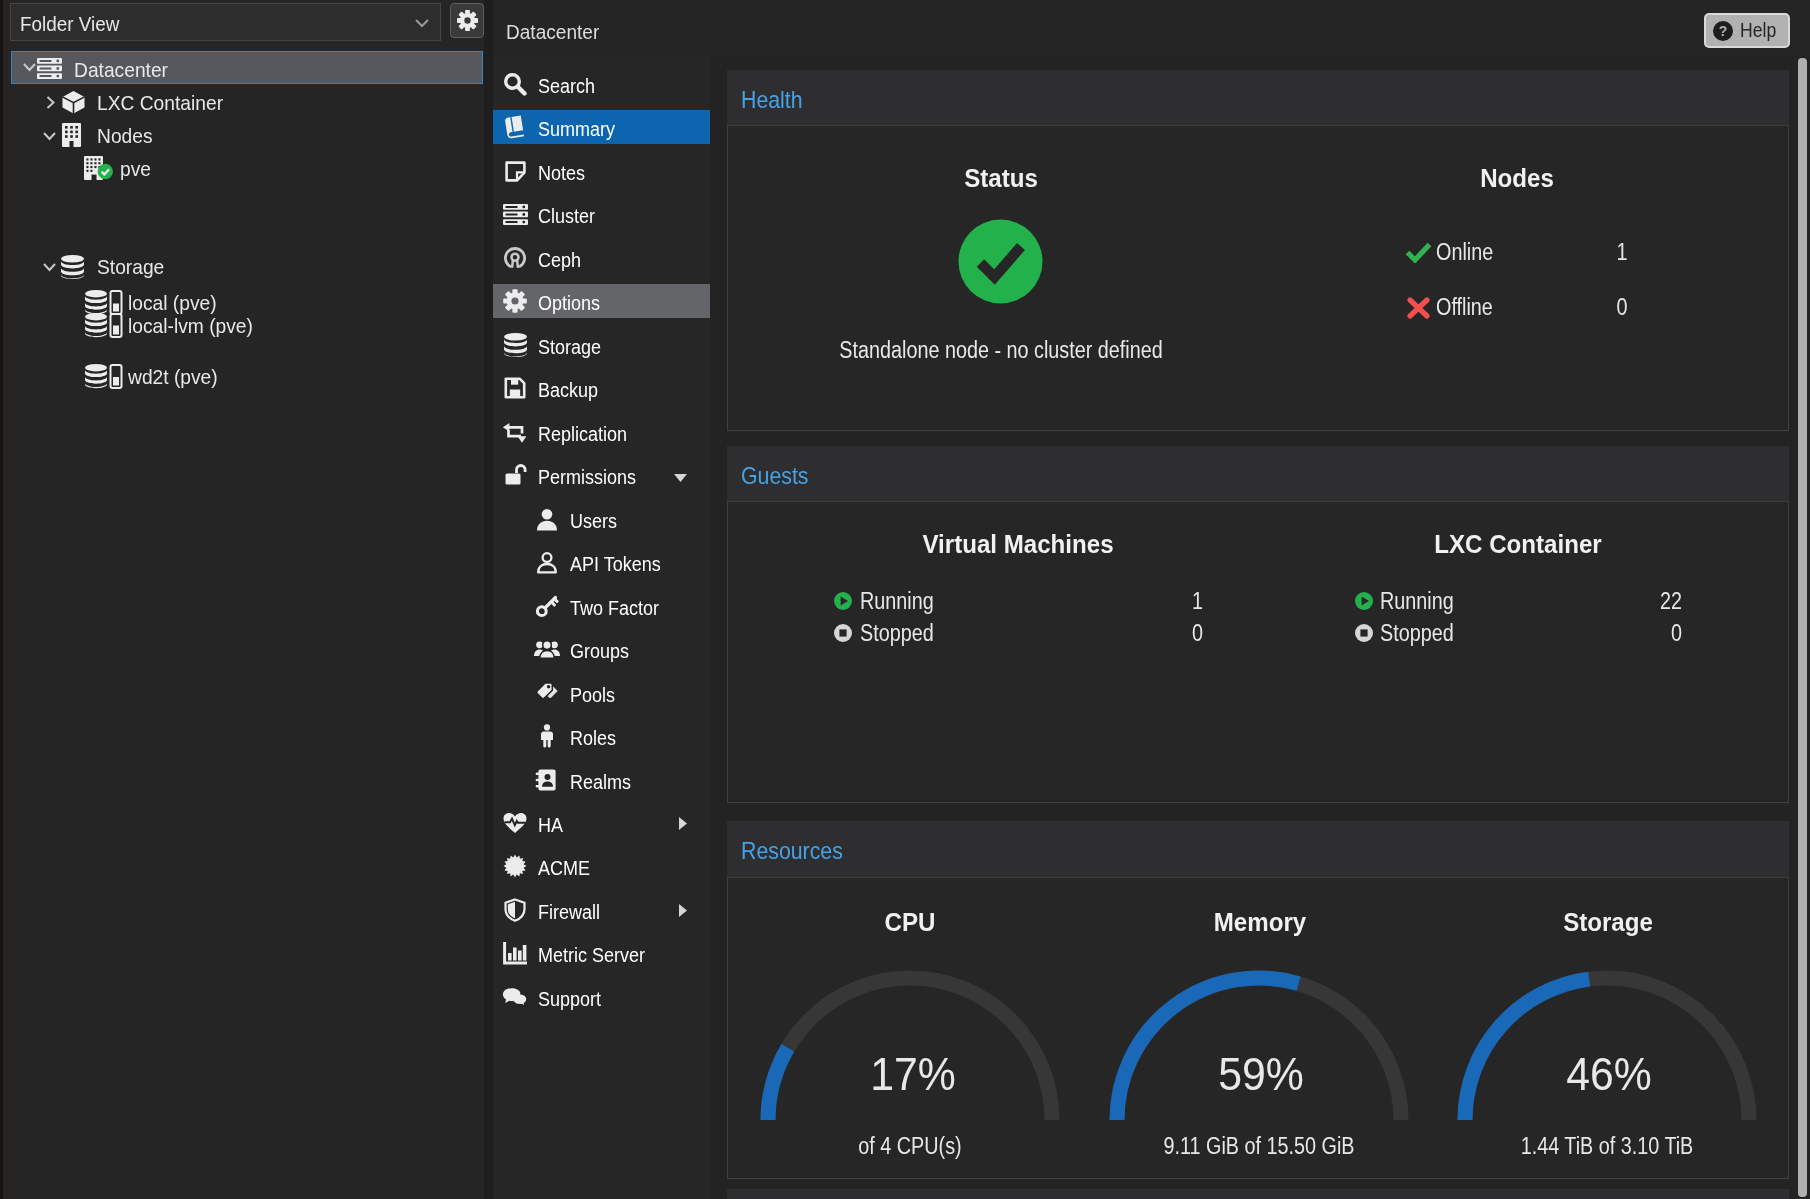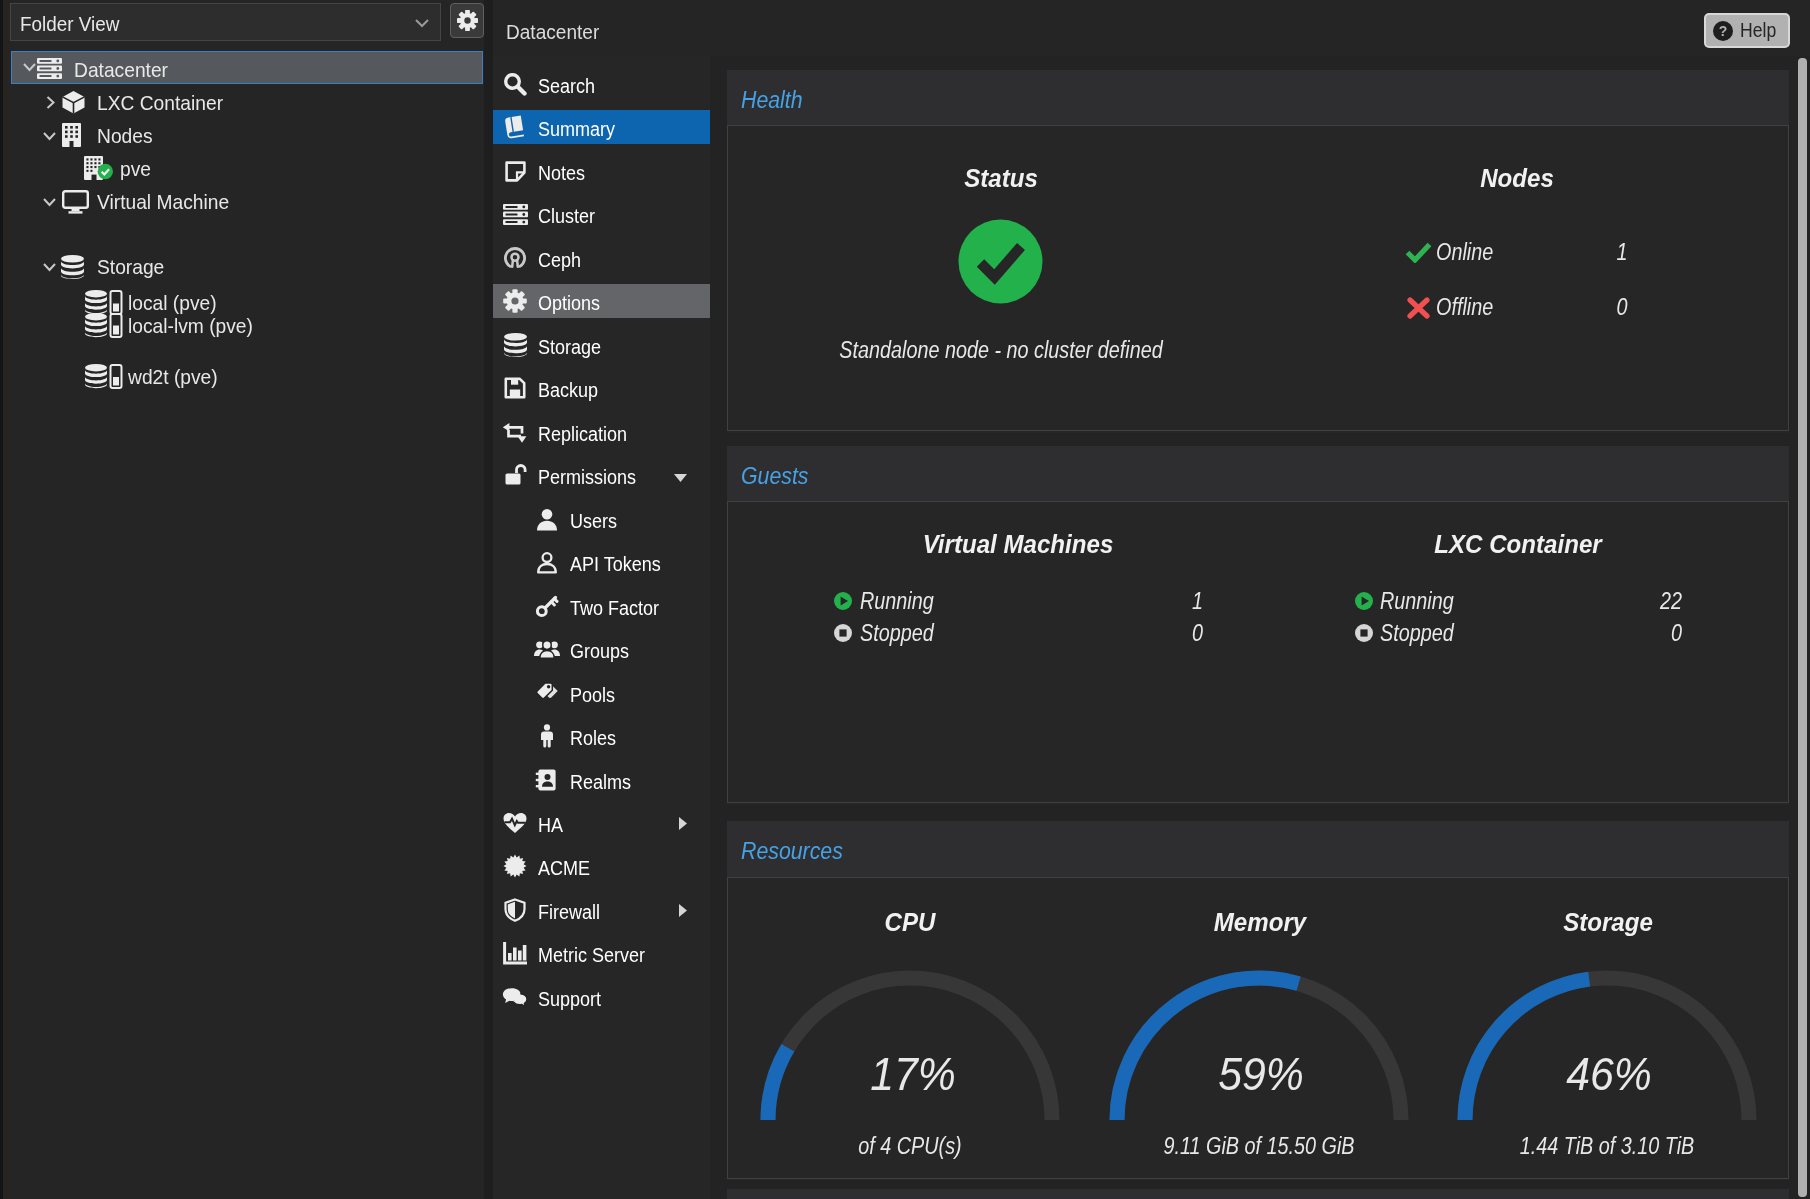--- a/index.html
+++ b/index.html
@@ -37,21 +37,21 @@
     align-items:center; color:#ffffff; font-size:20px; }
   .mi .ml { transform:scaleX(0.9); transform-origin:0 50%; display:inline-block; position:relative; top:2px; }
   .mi .mic { width:26px; height:26px; margin-left:9px; margin-right:10px; flex:none;
     display:flex; align-items:center; justify-content:center; }
   .mi.sub .mic { margin-left:41px; }
   .mi.on { background:#0d64af; }
   .mi.hov { background:#636568; }
   .mi .arr { position:absolute; right:22px; margin-top:3px; }
   
   #content { left:710px; top:56px; width:1087px; height:1143px; background:#232323; }
-  .panel { position:absolute; left:17px; width:1062px; background:#262627;font-style:italic; }
+  .panel { position:absolute; left:17px; width:1062px; background:#262627; }
   .phead { height:56px; display:flex; align-items:center; padding-left:14px;
     color:#46a2e6; font-size:24.5px; background:#2e2e30; }
   .phead span { transform:scaleX(0.87); transform-origin:0 50%; display:inline-block;
     position:relative; top:2px; }
   .pbox { position:absolute; left:0px; right:0px; border:1px solid #404040; }
   .h2c { position:absolute; transform:translateX(-50%) scaleX(0.945); color:#f1f1f1;
     font-size:25.5px; font-weight:bold; white-space:nowrap; }
   .btxt { position:absolute; color:#e8e8e8; font-size:23px; white-space:nowrap;
     transform:scaleX(0.86); transform-origin:0 50%; line-height:26px; }
   .cent { transform:translateX(-50%) scaleX(0.86); transform-origin:50% 50%; }
@@ -181,35 +181,20 @@
               <rect x="2.4" y="13.8" width="2.1" height="2.1"></rect>
               <rect x="6.4" y="13.8" width="2.1" height="2.1"></rect>
               <rect x="7.5" y="18.6" width="5" height="5.4"></rect>
             </g>
             <circle cx="21.3" cy="15.5" r="7.7" fill="#23b14c"></circle>
             <path d="M17.6 15.7 l2.7 2.7 4.8-5.2" stroke="#f2f2f2" stroke-width="2.2" fill="none"></path>
           </svg>
         </span>
       <span class="txt" style="position:absolute;left:109px;top:5px">pve</span>
     </div>
-    <div class="trow" style="top:185px">
-      <span style="position:absolute;left:31px;top:12px">
-          <svg width="15" height="11" viewBox="0 0 15 11">
-            <path d="M2 2 l5.5 6 L13 2" stroke="#c9c9c9" stroke-width="2" fill="none"></path>
-          </svg>
-        </span>
-      <span style="position:absolute;left:51px;top:5px">
-          <svg width="27" height="24" viewBox="0 0 27 24">
-            <rect x="1.2" y="1.2" width="24.6" height="16.6" rx="2" fill="none" stroke="#ececec" stroke-width="2.4"></rect>
-            <rect x="9.5" y="19" width="8" height="2.2" fill="#ececec"></rect>
-            <rect x="6.5" y="21.2" width="14" height="2.4" fill="#ececec"></rect>
-          </svg>
-        </span>
-      <span class="txt" style="position:absolute;left:86px;top:5px">Virtual Machine</span>
-    </div>
     <div class="trow" style="top:250px">
       <span style="position:absolute;left:31px;top:12px">
           <svg width="15" height="11" viewBox="0 0 15 11">
             <path d="M2 2 l5.5 6 L13 2" stroke="#c9c9c9" stroke-width="2" fill="none"></path>
           </svg>
         </span>
       <span style="position:absolute;left:50px;top:5px">
           <svg width="23" height="24" viewBox="0 0 23 24">
             <g fill="#ececec">
               <ellipse cx="11.5" cy="3.8" rx="11.5" ry="3.8"></ellipse>

